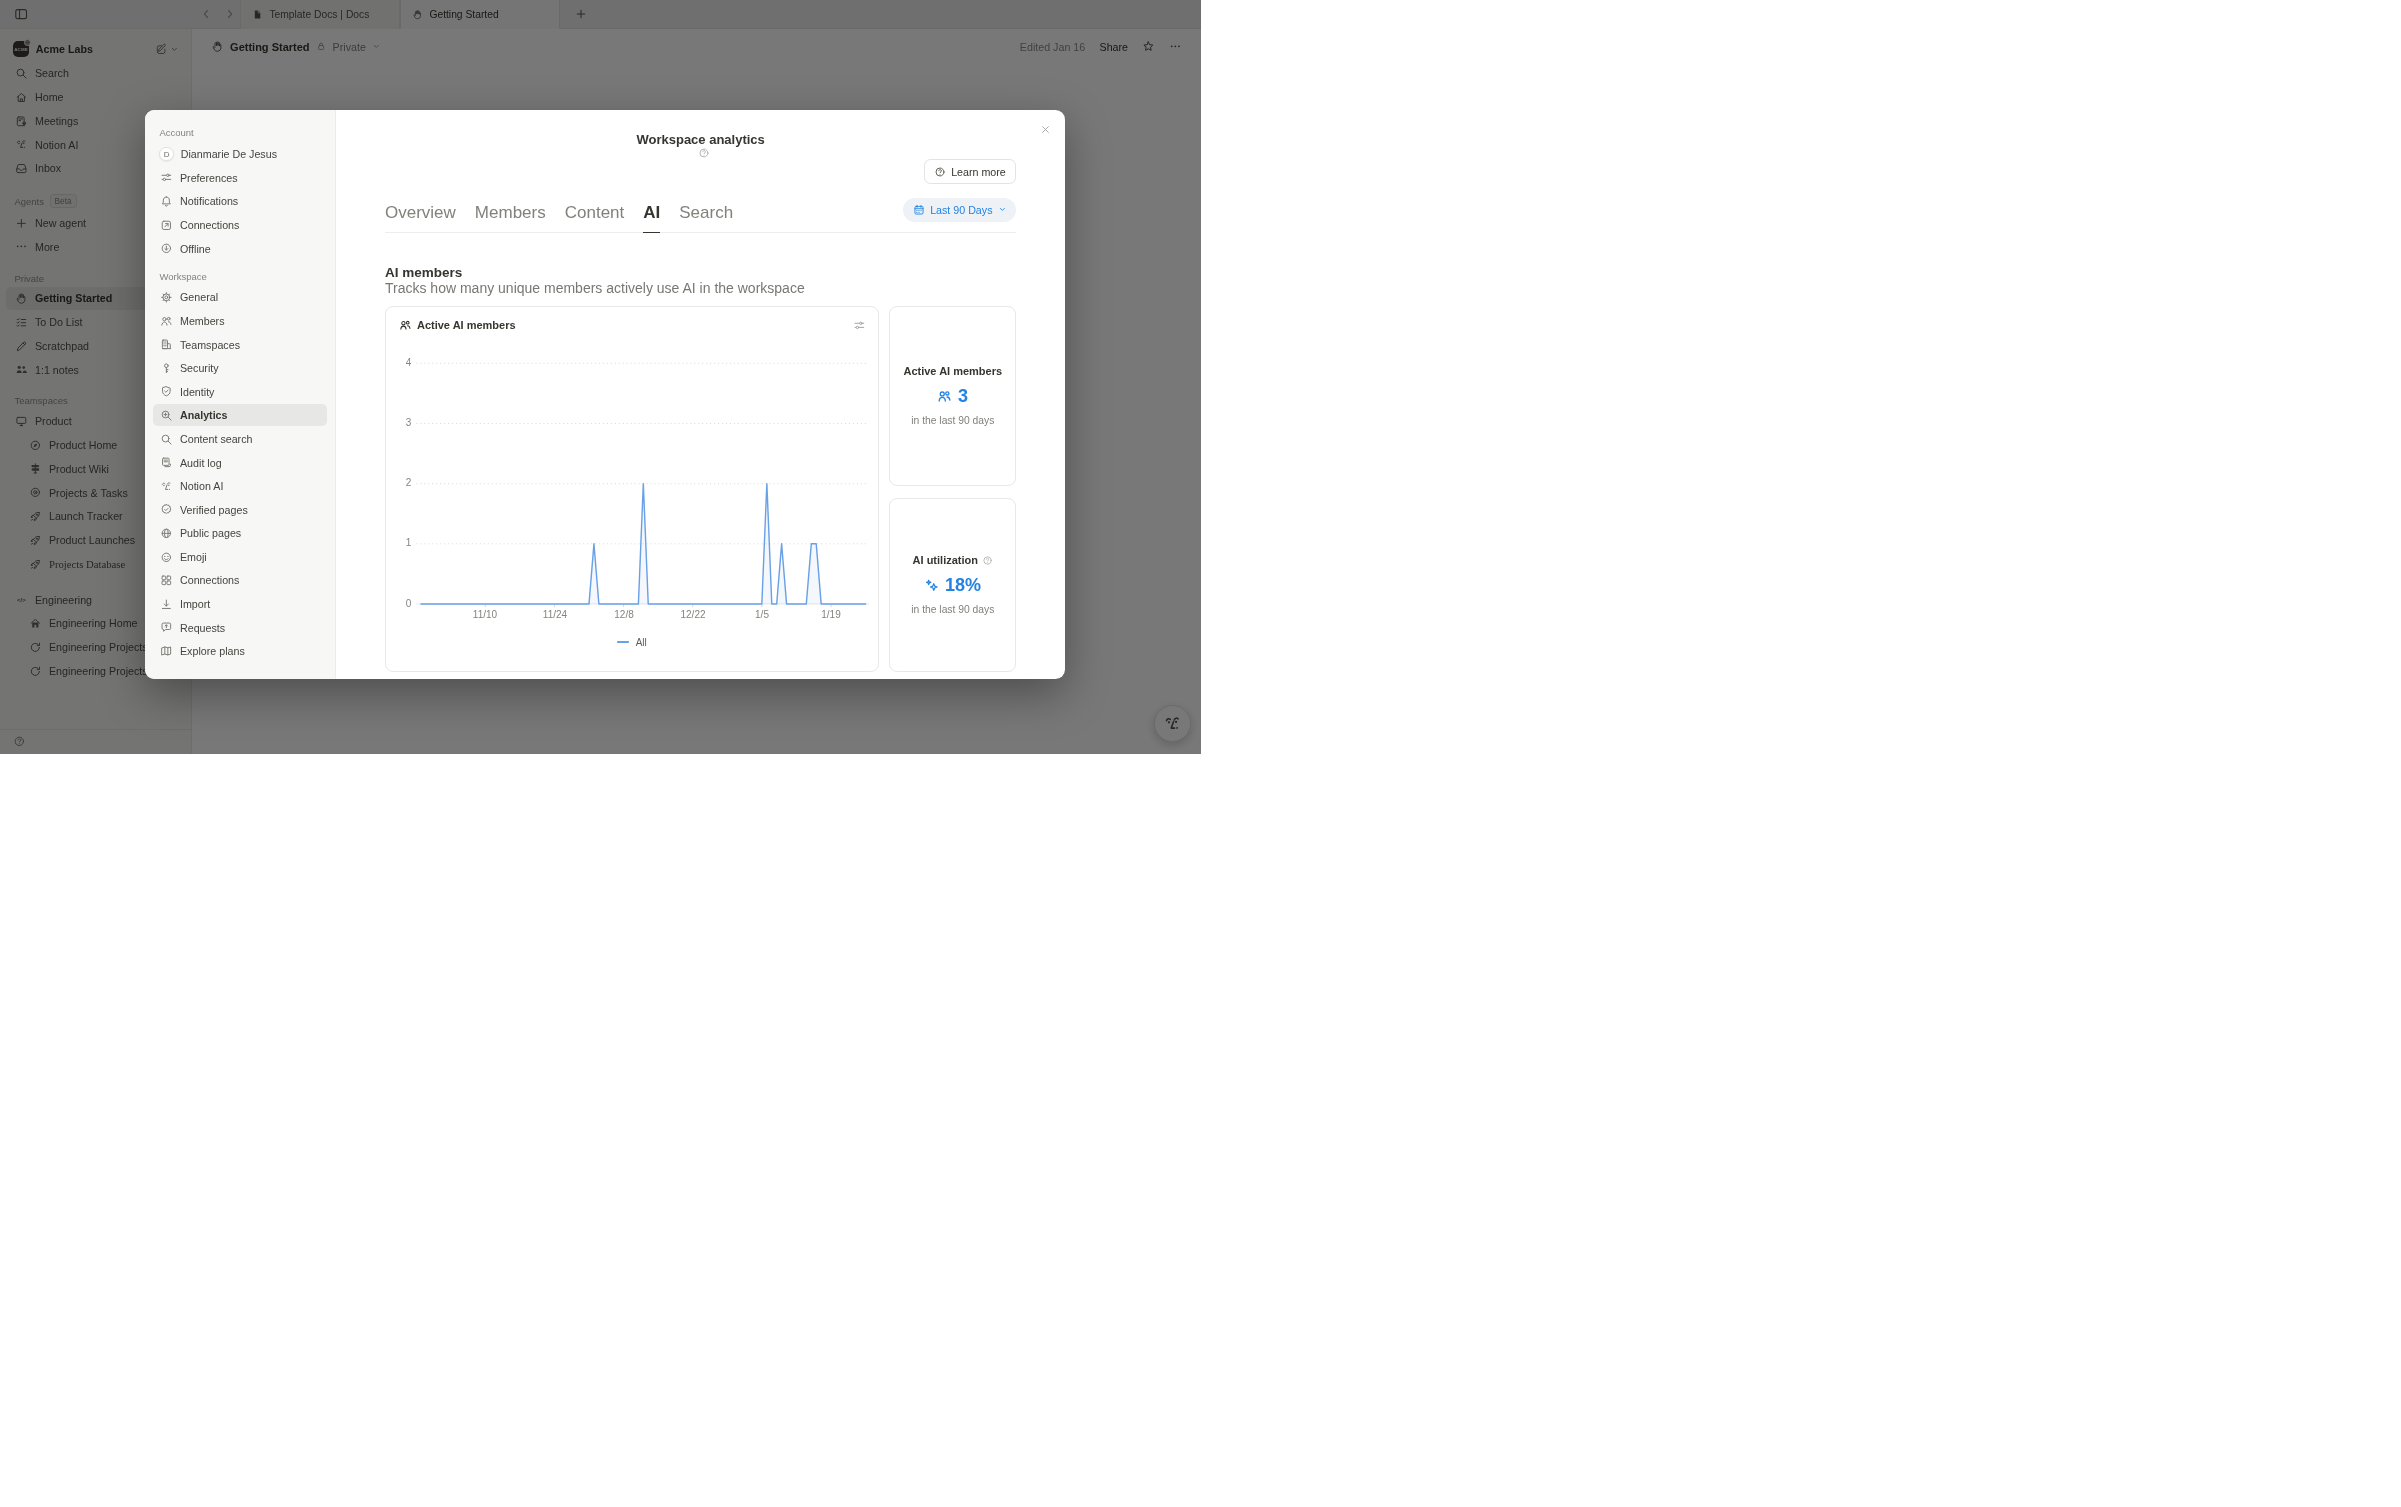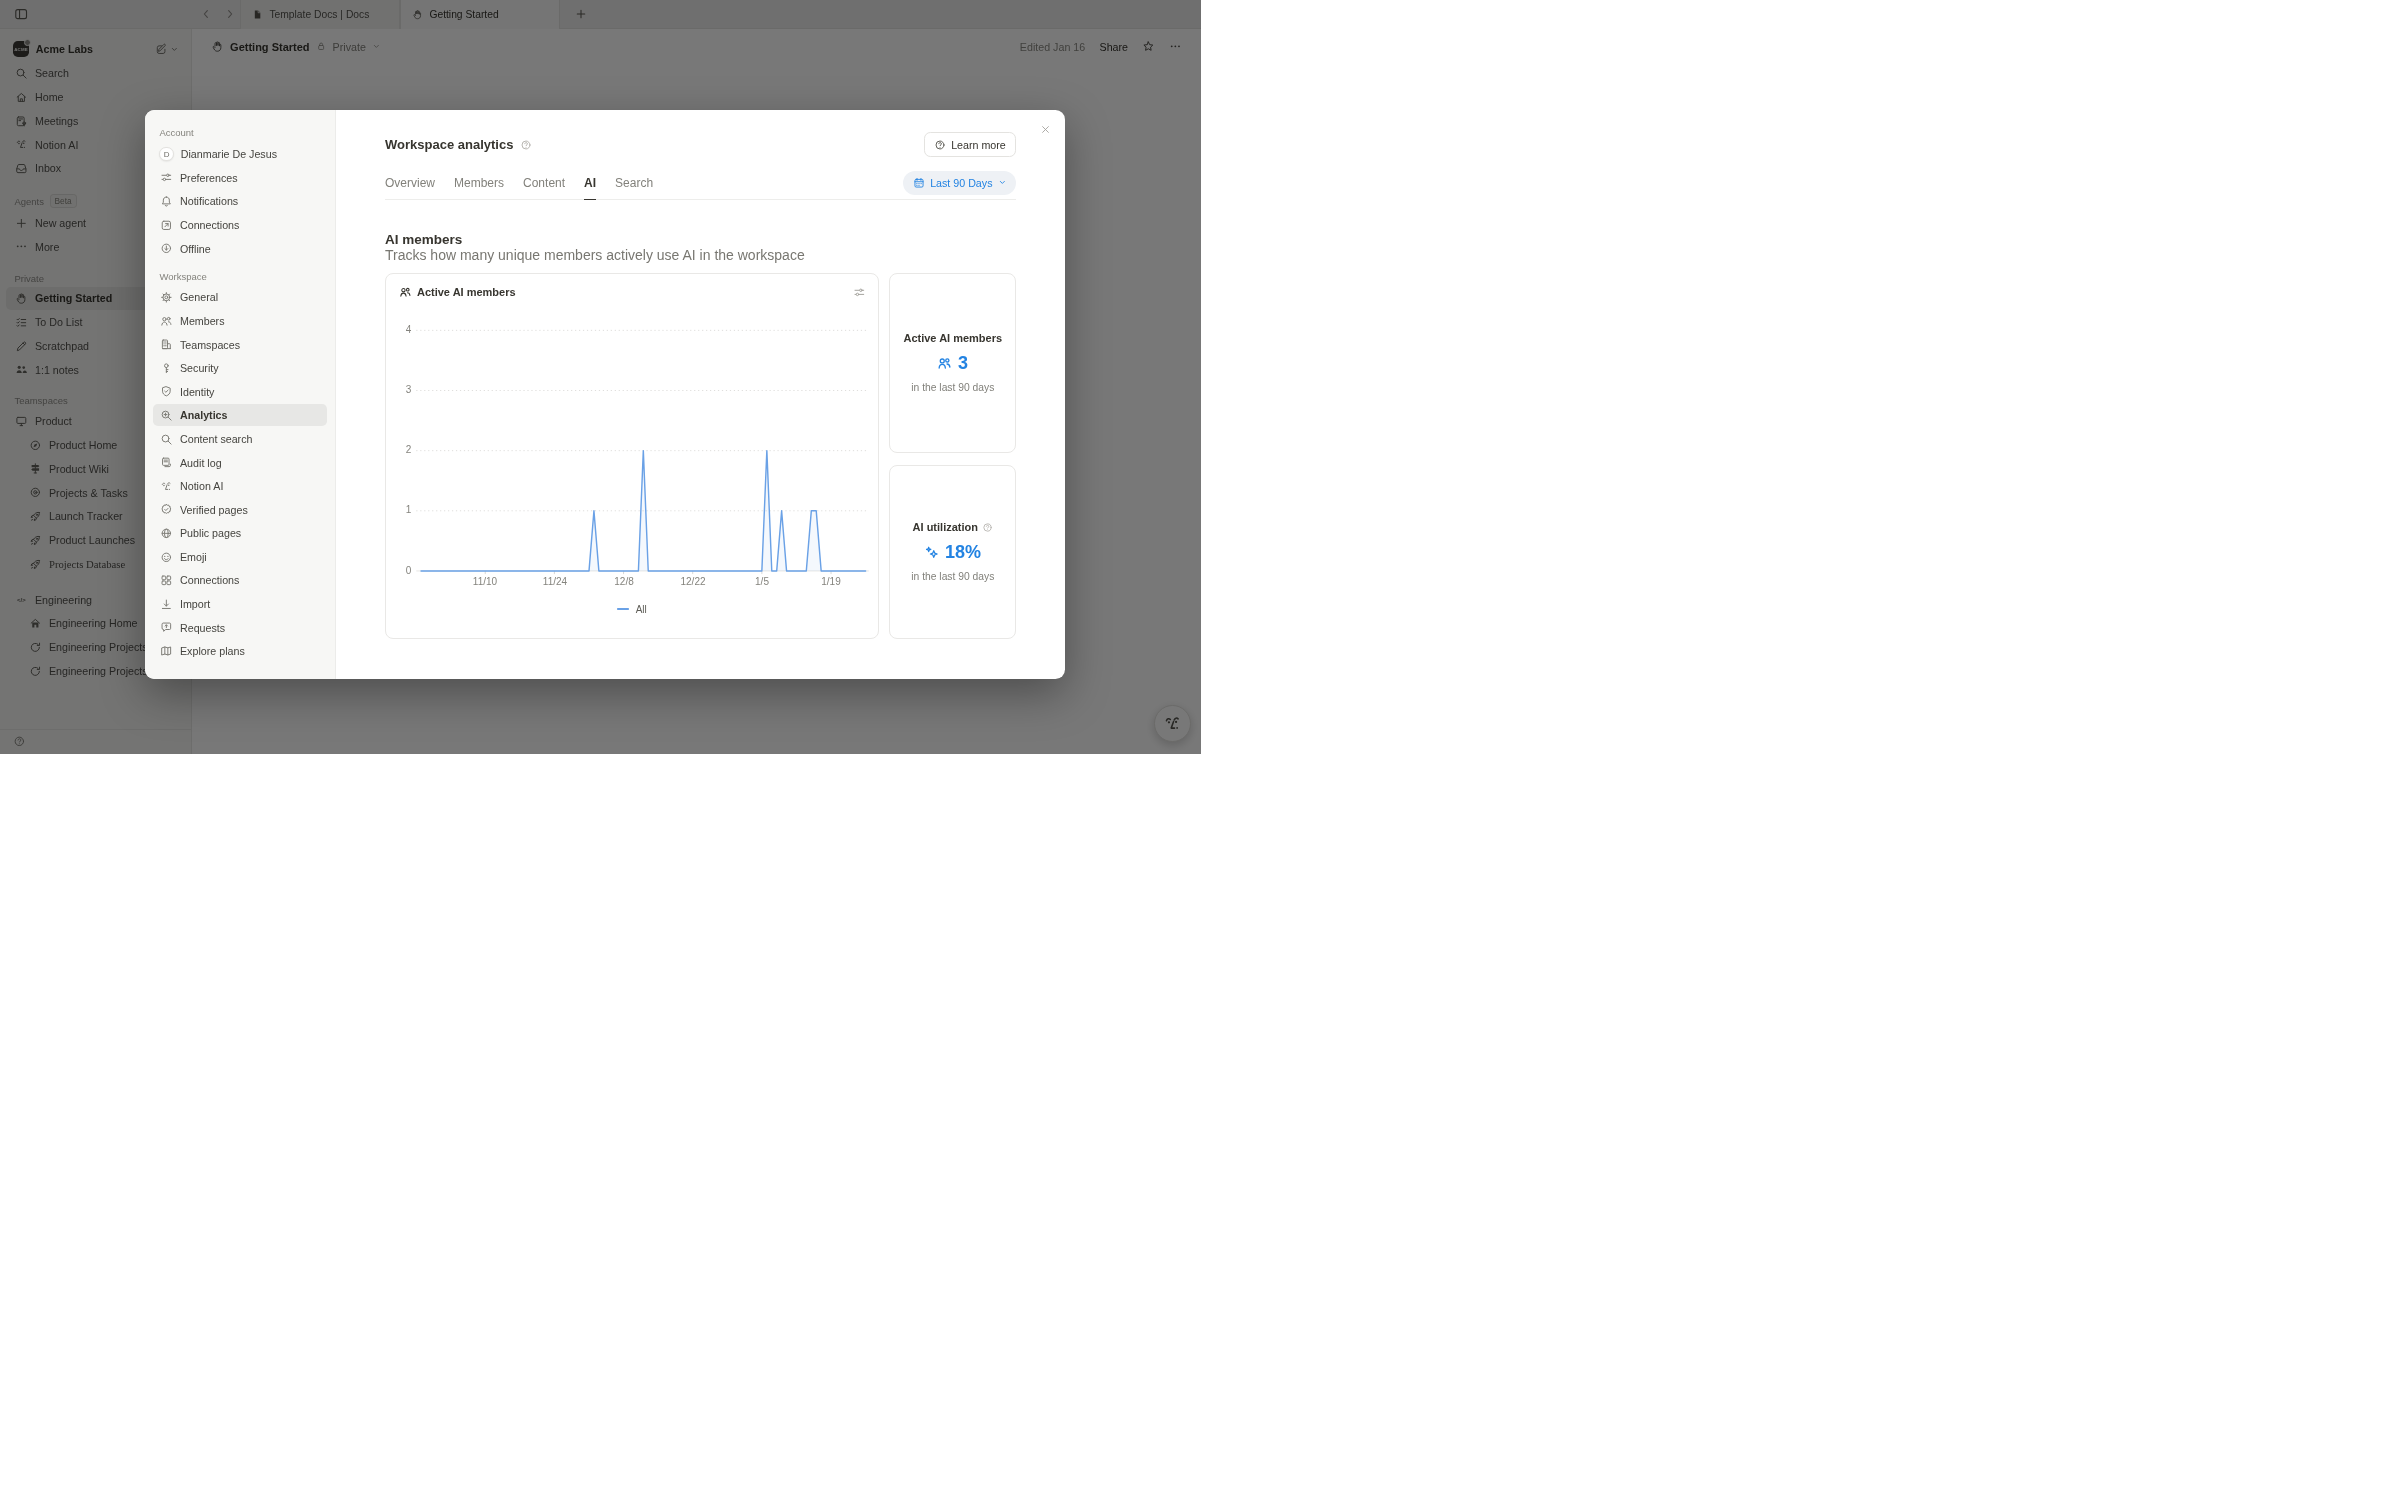--- a/index.html
+++ b/index.html
@@ -54,28 +54,28 @@
   .modal { position:absolute; left:145px; top:110px; width:920px; height:569px; background:#fff; border-radius:9.5px; box-shadow:0 14.3px 44px rgba(0,0,0,.35); display:flex; overflow:hidden; }
   .m-menu { width:191px; background:#f7f7f5; border-right:0.8px solid #ececea; padding:6.4px 8px; flex-shrink:0; }
   .m-glabel { font-size:9.5px; color:#84837d; margin:11px 6.4px 4.8px; }
   .m-row { height:22px; margin-bottom:1.6px; border-radius:4.8px; display:flex; align-items:center; gap:7.1px; padding:0 6.4px; font-size:10.7px; color:#45443f; }
   .m-row .ic { width:13.5px; display:flex; justify-content:center; color:#7d7c76; }
   .m-row.selected { background:rgba(0,0,0,.063); color:#37352f; font-weight:600; }
   .m-avatar { width:14.3px; height:14.3px; border-radius:50%; background:#fff; border:0.8px solid #e3e2df; box-shadow:0 0.8px 1.6px rgba(0,0,0,.08); font-size:8px; color:#6f6e68; display:flex; align-items:center; justify-content:center; }
 
   .m-content { flex:1; position:relative; padding:22px 51px 0 49px; }
   .m-close { position:absolute; right:12.7px; top:10.3px; width:17.5px; height:17.5px; color:#a3a19c; display:flex; align-items:center; justify-content:center; }
-  .mc-head { display:flex; align-items:center; }
+  .mc-head { display:flex; align-items:center;flex-direction:column; }
   .mc-title { font-size:13px; font-weight:700; color:#37352f; }
   .mc-help { color:#b3b1ac; margin-left:6.4px; display:flex; }
   .learn-btn { margin-left:auto; height:25.4px; border:0.8px solid #e4e3e0; border-radius:6.4px; background:#fff; display:flex; align-items:center; gap:4.8px; padding:0 9.5px; font-size:10.7px; color:#37352f; }
   .learn-btn .ic { color:#57564f; display:flex; }
 
   .mc-tabs { margin-top:19px; display:flex; gap:19px; border-bottom:0.8px solid #ededeb; position:relative; }
-  .mc-tab { font-size:12px; color:#82817b; padding-bottom:8.7px; border-bottom:1.6px solid transparent; margin-bottom:-0.8px; }
+  .mc-tab { font-size:17px; color:#82817b; padding-bottom:8.7px; border-bottom:1.6px solid transparent; margin-bottom:-0.8px; }
   .mc-tab.active { color:#37352f; font-weight:700; border-color:#37352f; }
   .date-pill { position:absolute; right:0; top:-5.6px; height:24px; border-radius:12px; background:#eef1f5; display:flex; align-items:center; gap:5.6px; padding:0 9.5px; color:#2383e2; font-size:10.7px; }
 
   .sec-h { margin-top:32px; font-size:13.5px; font-weight:700; color:#37352f; }
   .sec-desc { margin-top:0; font-size:14px; color:#787771; }
   .filter-pill { margin-top:14.3px; height:22px; border-radius:11px; background:#eff2f7; display:inline-flex; align-items:center; gap:4.8px; padding:0 8.7px; color:#2383e2; font-size:10.7px; }
 
   .an-grid { margin-top:9.5px; display:flex; gap:10.3px; }
   .chart-card { width:494px; height:366px; border:0.8px solid #e9e8e6; border-radius:8px; position:relative; background:#fff; }
   .cc-head { display:flex; align-items:center; gap:5.6px; padding:12px 12.7px 0 12.7px; }

